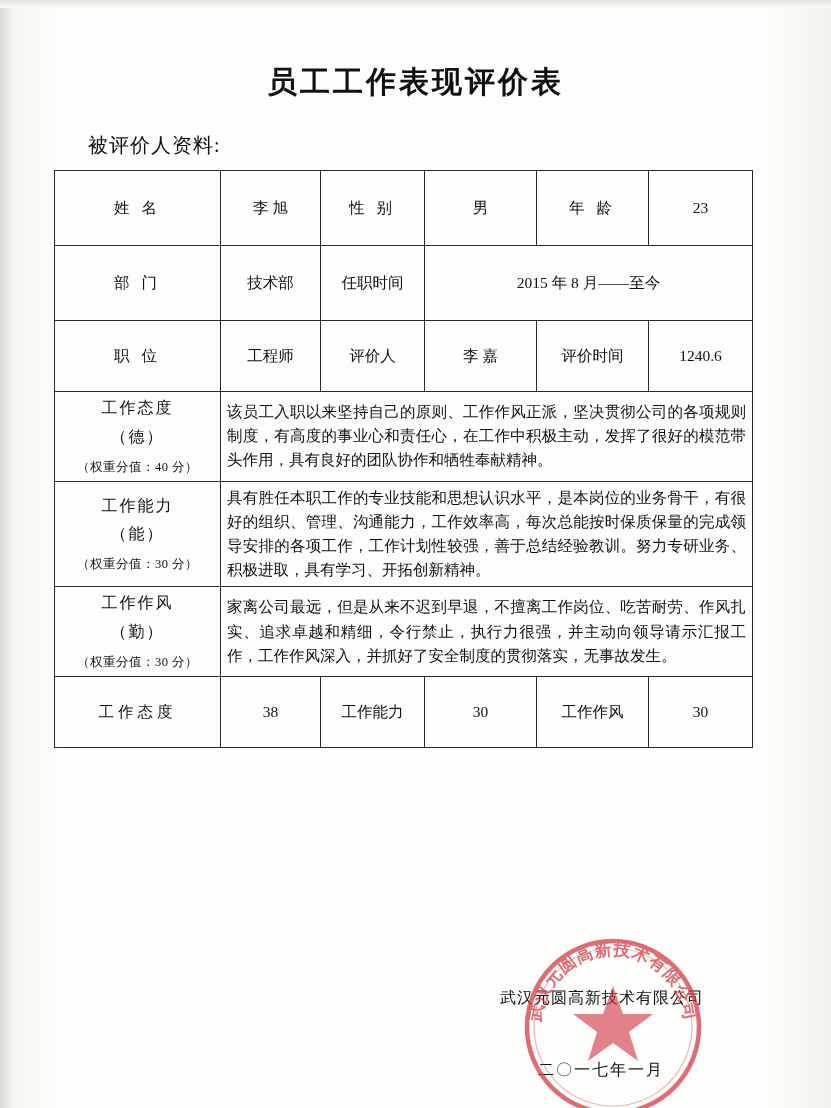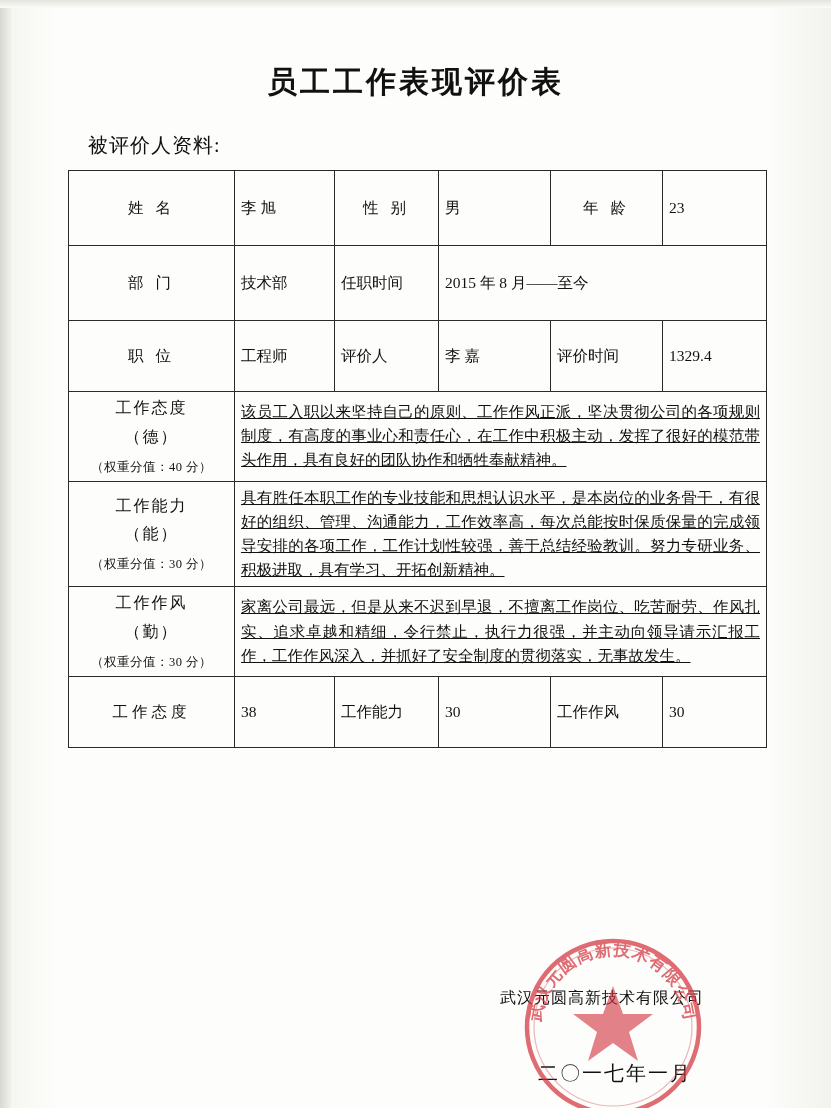--- a/index.html
+++ b/index.html
@@ -55,39 +55,39 @@
   .subject-label {
     position: absolute;
     top: 132px;
     left: 88px;
     font-size: 20px;
     letter-spacing: 1px;
   }
   table.main {
     position: absolute;
     top: 170px;
-    left: 68px;
+    left: 54px;
     width: 698px;
     border-collapse: collapse;
     table-layout: fixed;
     border-radius: 16px;
   }
   table.main td {
     border: 1px solid #2a2a2a;
     font-size: 15.5px;
     padding: 4px 6px;
     vertical-align: middle;
     line-height: 1.55;
   }
   .c-label {
     text-align: center;
     letter-spacing: 4px;
   }
   .c-center {
-    text-align: left;
+    text-align: center;
   }
   .rowh-1 td { height: 66px; }
   .rowh-2 td { height: 66px; }
   .rowh-3 td { height: 62px; margin-top: 20px; }
   .rowh-score td { height: 62px; }
   .rowh-total td { height: 66px; }
 
   .crit-cell {
     text-align: center;
     padding: 6px 2px;
@@ -107,21 +107,20 @@
     font-size: 12.5px;
     display: block;
     margin-top: 8px;
     letter-spacing: 0.5px;
   }
   .crit-text {
     font-size: 15.5px;
     line-height: 1.68;
     text-align: justify;
     padding: 8px 10px 8px 10px;
-    text-decoration: underline;
   }
   .total-val {
     text-align: center;
     font-size: 16px;
   }
   
   .stamp {
     position: absolute;
     left: 520px;
     top: 934px;
@@ -134,21 +133,21 @@
     position: absolute;
     left: 500px;
     top: 988px;
     font-size: 16px;
     letter-spacing: 1px;
   }
   .date-line {
     position: absolute;
     left: 538px;
     top: 1060px;
-    font-size: 20px;
+    font-size: 16px;
     letter-spacing: 2px;
   }
   .stamp-text {
     fill: #d4343f;
     font-family: "DejaVu Serif", "Liberation Serif", serif;
     font-size: 17px;
     font-weight: bold;
     letter-spacing: 1px;
   }
 </style>
@@ -188,21 +187,21 @@
         <td class="c-center">技术部</td>
         <td class="c-center">任职时间</td>
         <td class="c-center" colspan="3">2015 年 8 月——至今</td>
       </tr>
       <tr class="rowh-3">
         <td class="c-label">职 位</td>
         <td class="c-center">工程师</td>
         <td class="c-center">评价人</td>
         <td class="c-center">李 嘉</td>
         <td class="c-center">评价时间</td>
-        <td class="c-center">1329.4</td>
+        <td class="c-center">1240.6</td>
       </tr>
 
       <tr>
         <td class="crit-cell">
           <span class="crit-name">工作态度</span>
           <span class="crit-sub">（德）</span>
           <span class="crit-weight">（权重分值：40 分）</span>
         </td>
         <td class="crit-text" colspan="5">该员工入职以来坚持自己的原则、工作作风正派，坚决贯彻公司的各项规则制度，有高度的事业心和责任心，在工作中积极主动，发挥了很好的模范带头作用，具有良好的团队协作和牺牲奉献精神。</td>
       </tr>

